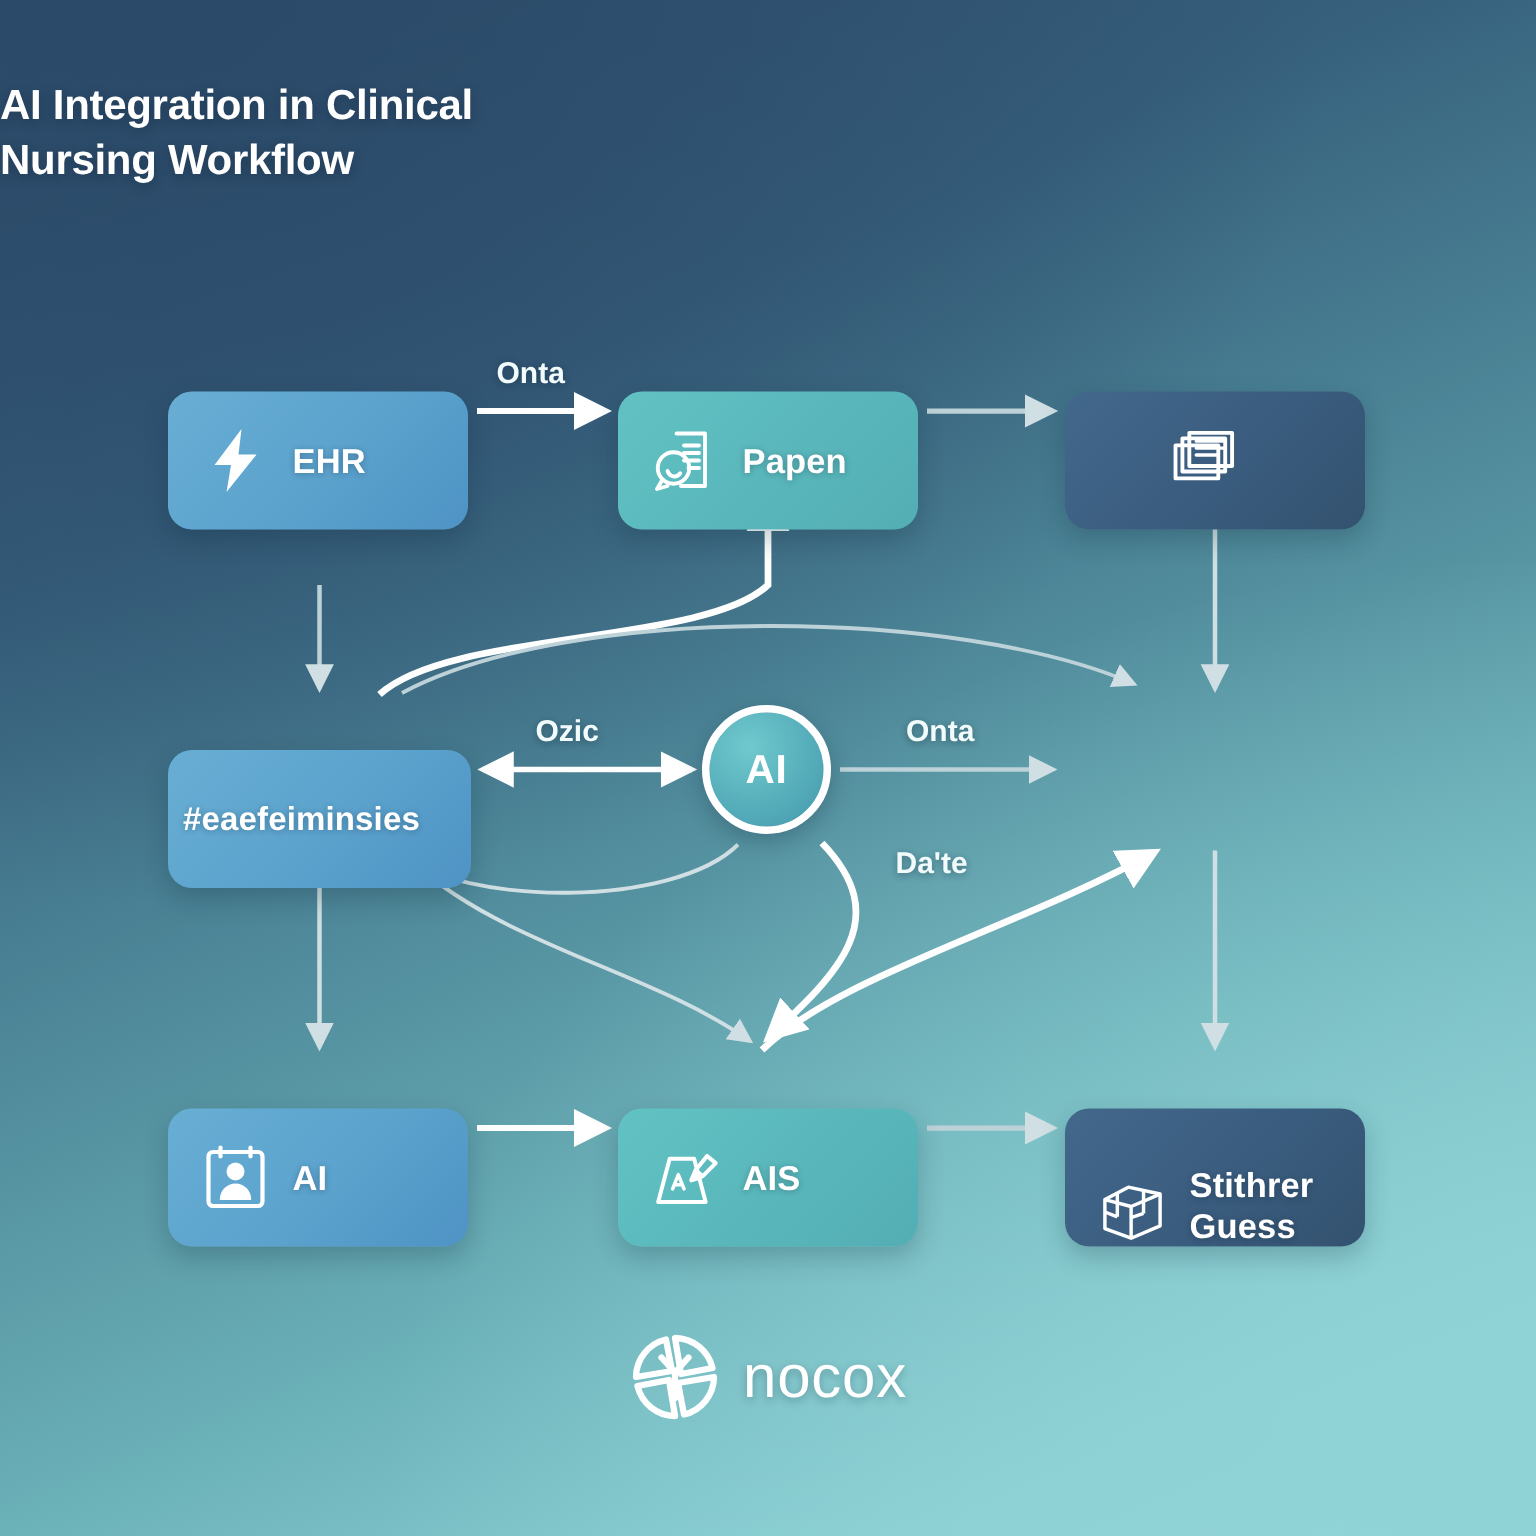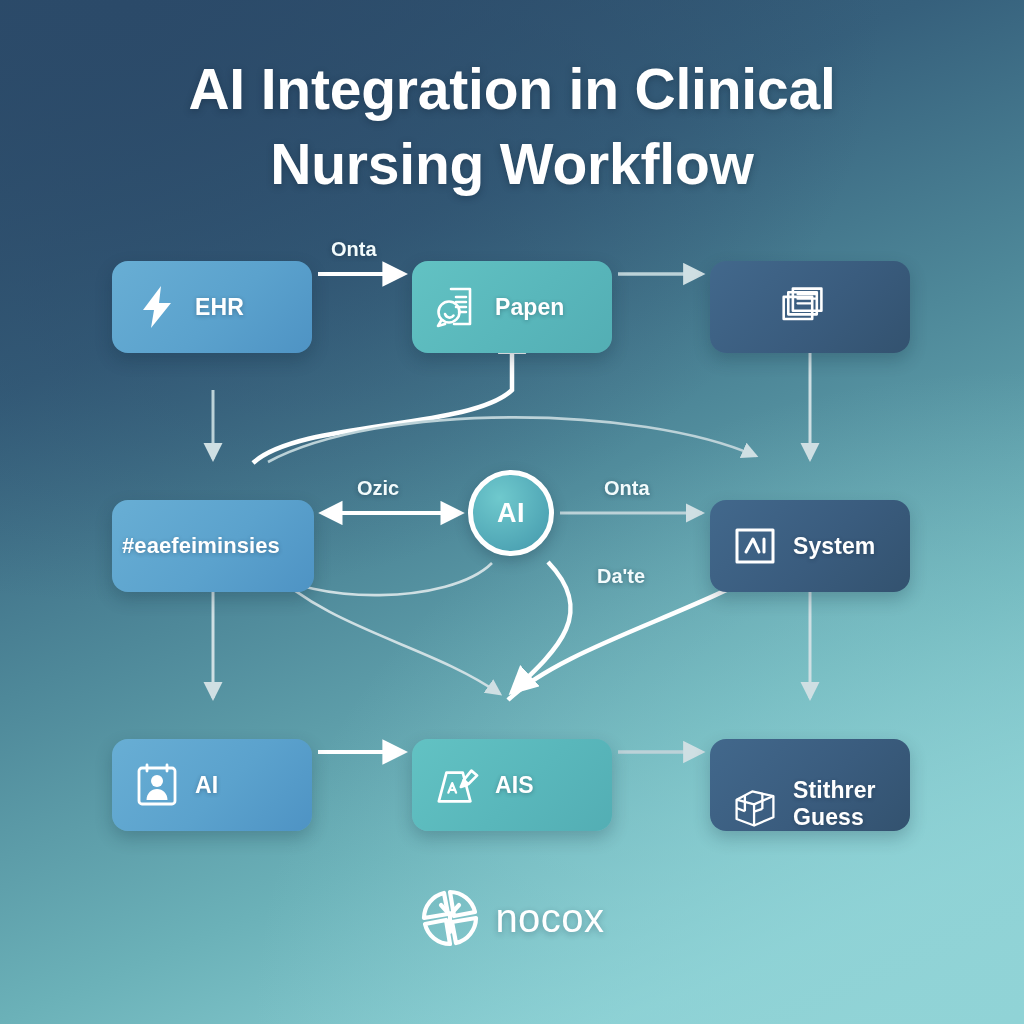--- a/index.html
+++ b/index.html
@@ -17,23 +17,23 @@
       radial-gradient(120% 95% at 12% 0%, #2b4a69 0%, rgba(43,74,105,0) 62%),
       radial-gradient(130% 110% at 100% 100%, #90d3d6 0%, rgba(144,211,214,0) 58%),
       linear-gradient(157deg, #2c4a68 0%, #36607c 27%, #4e8899 48%, #6bb1b8 70%, #8bd0d4 88%, #97d6d8 100%);
   }
 
   
   #title {
     position: absolute;
     left: 0; right: 0;
     top: 52px;
-    text-align: center;
+    text-align: left;
     color: #ffffff;
-    font-size: 57px;
+    font-size: 28px;
     font-weight: bold;
     line-height: 1.32;
     letter-spacing: -0.2px;
     text-shadow: 0 2px 7px rgba(12,30,48,0.34);
     white-space: pre-line;
   }
 
   
   #wires {
     position: absolute;
@@ -234,30 +234,20 @@
   </div>
 
   <div class="node n-blue" id="node-metrics">
     <span class="lbl">#eaefeiminsies</span>
   </div>
 
   <div id="node-ai-hub">
     <span class="lbl">AI</span>
   </div>
 
-  <div class="node n-dark" id="node-system">
-    <span class="ico">
-      <svg width="44" height="44" viewBox="0 0 44 44" fill="none" stroke="#fff" stroke-width="3" stroke-linejoin="round">
-        <rect x="4" y="6" width="36" height="32"></rect>
-        <path d="M13 28 L20 15 L26 28" stroke-linecap="round"></path>
-        <path d="M31 15 V28" stroke-linecap="round"></path>
-      </svg>
-    </span>
-    <span class="lbl">System</span>
-  </div>
 
   <div class="node n-blue" id="node-assess">
     <span class="ico">
       <svg width="46" height="46" viewBox="0 0 46 46" fill="none" stroke="#fff" stroke-width="2.8" stroke-linejoin="round">
         <rect x="5" y="6" width="36" height="36" rx="3"></rect>
         <path d="M13 3 V9 M33 3 V9" stroke-linecap="round"></path>
         <circle cx="23" cy="19" r="6" fill="#fff" stroke="none"></circle>
         <path d="M12.5 38 c0-6.5 4.8-11 10.5-11 s10.5 4.5 10.5 11 z" fill="#fff" stroke="none"></path>
       </svg>
     </span>

